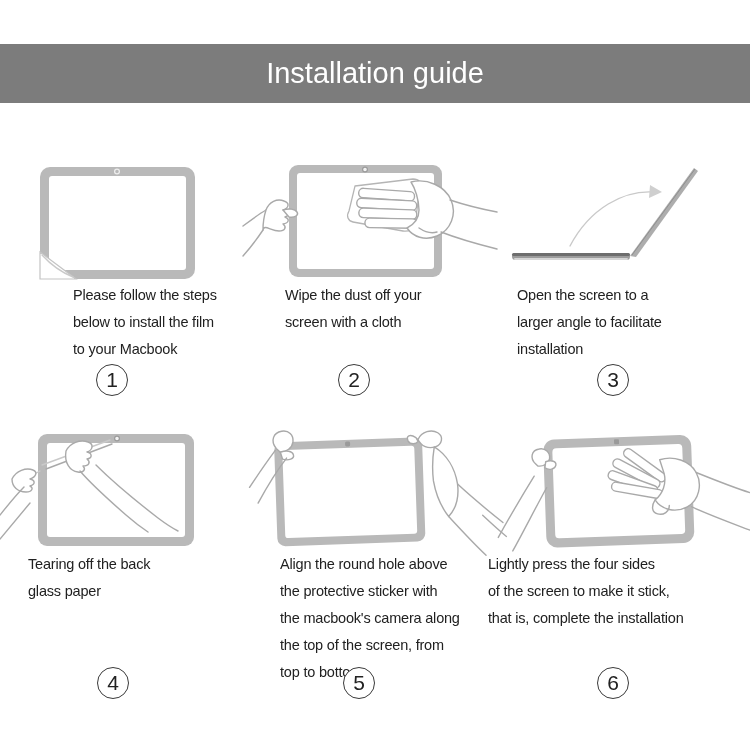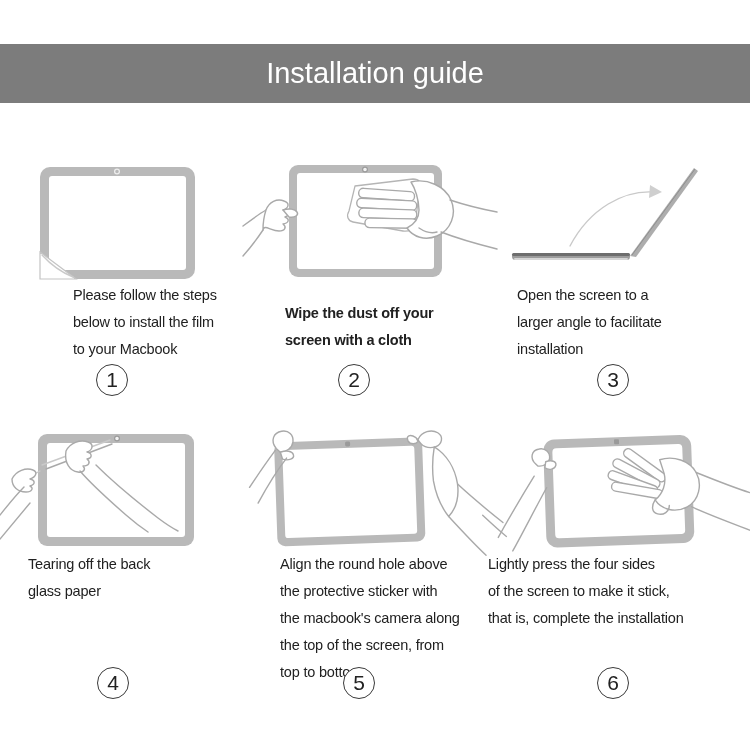--- a/index.html
+++ b/index.html
@@ -26,21 +26,21 @@
     font-size:21px;color:#222222;background:#ffffff;
   }
   .illus{position:absolute;overflow:visible;}
   .frame{fill:var(--frame_gray,#b9b9b9);}
   .scr{fill:#ffffff;}
   .ln{fill:none;stroke:var(--line_gray,#a9a9a9);stroke-width:1.4;stroke-linecap:round;stroke-linejoin:round;}
   .soft{stroke:#c9c9c9;}
   .hand{fill:#ffffff;stroke:var(--line_gray,#a9a9a9);stroke-width:1.4;stroke-linecap:round;stroke-linejoin:round;}
   
   #t1{left:49px;top:282px;width:190px;margin-left:24px;}  #c1{left:96px;top:364px;}
-  #t2{left:285px;top:300px;width:190px;font-weight:bold;} #c2{left:338px;top:364px;}
+  #t2{left:285px;top:282px;width:190px;} #c2{left:338px;top:364px;}
   #t3{left:517px;top:282px;width:200px;} #c3{left:597px;top:364px;}
   #t4{left:28px;top:551px;width:190px;}  #c4{left:97px;top:667px;}
   #t5{left:280px;top:551px;width:215px;} #c5{left:343px;top:667px;}
   #t6{left:488px;top:551px;width:235px;} #c6{left:597px;top:667px;}
 </style>
 </head>
 <body>
 
 <div class="banner">
   <h1 class="banner-title">Installation guide</h1>

